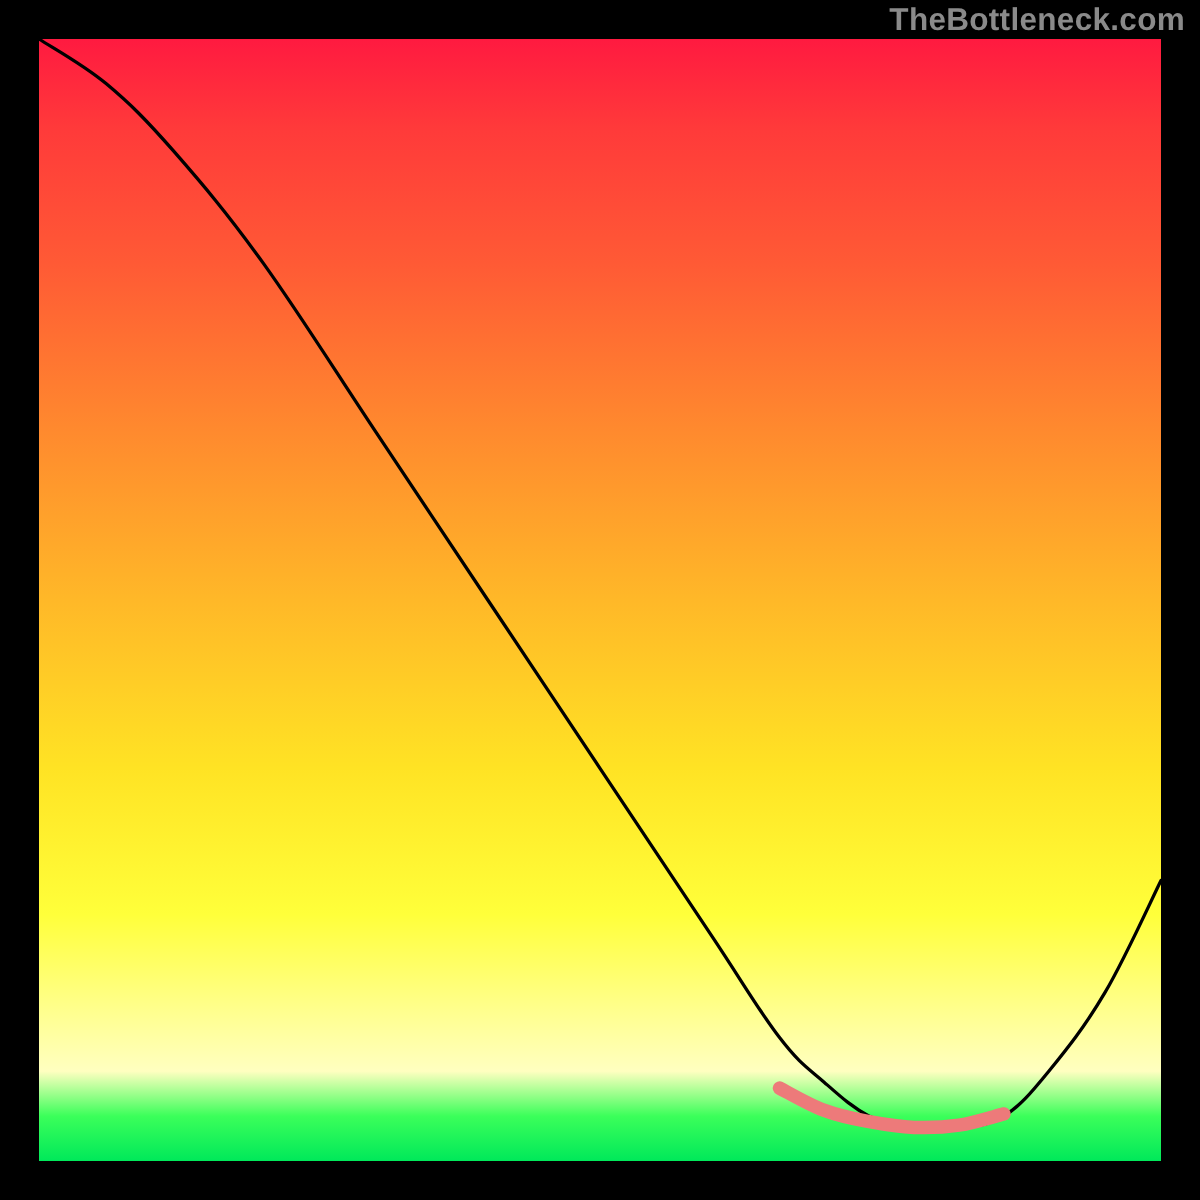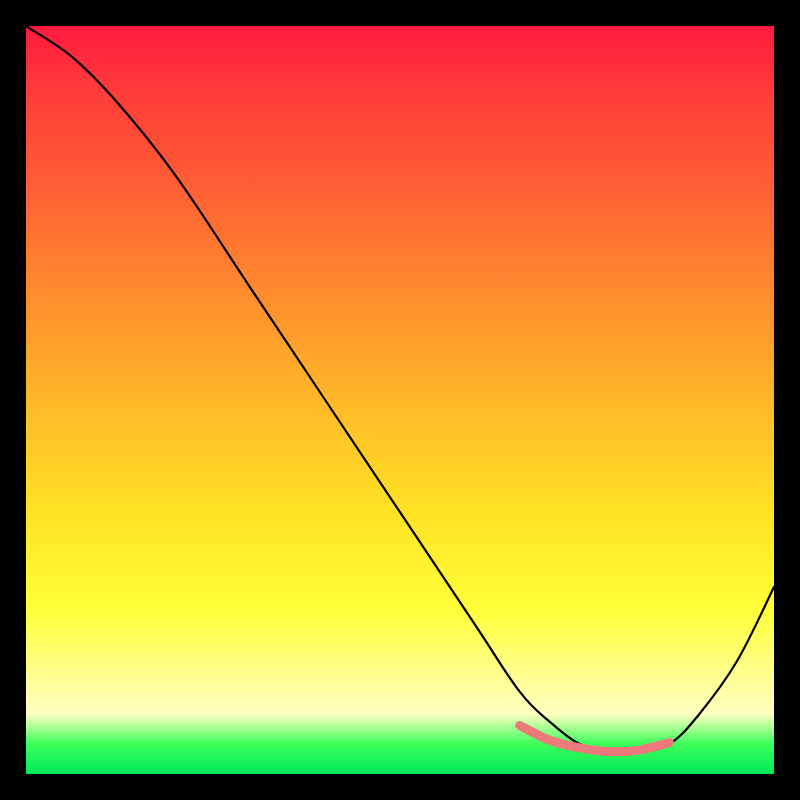--- a/index.html
+++ b/index.html
@@ -54,19 +54,20 @@
     font-size: 21px;
     font-weight: bold;
     color: #8a8a8a;
     letter-spacing: 0.2px;
   }
 </style>
 </head>
 <body>
 
 <div class="frame">
+  <div class="watermark">TheBottleneck.com</div>
   <div class="plot-area">
     <svg class="curve" viewBox="0 0 748 748" preserveAspectRatio="none">
       <path id="series-0" fill="none" stroke="#000000" stroke-width="2.2" stroke-linecap="round" stroke-linejoin="round" d="M 0.0 0.0 C 8.1 5.4, 28.7 16.5, 44.9 29.9 C 61.0 43.4, 70.9 53.3, 89.8 74.8 C 108.6 96.3, 125.4 115.9, 149.6 149.6 C 173.8 183.3, 197.5 221.4, 224.4 261.8 C 251.3 302.2, 272.3 333.6, 299.2 374.0 C 326.1 414.4, 347.1 445.8, 374.0 486.2 C 400.9 526.6, 427.3 566.1, 448.8 598.4 C 470.3 630.7, 480.2 648.2, 493.7 665.7 C 507.1 683.2, 512.8 686.2, 523.6 695.6 C 534.4 705.1, 542.7 712.7, 553.5 718.1 C 564.3 723.5, 572.7 724.2, 583.4 725.6 C 594.2 726.9, 602.6 726.9, 613.4 725.6 C 624.1 724.2, 632.5 724.8, 643.3 718.1 C 654.1 711.3, 661.1 703.0, 673.2 688.2 C 685.3 673.3, 697.1 658.7, 710.6 635.8 C 724.1 612.9, 741.3 574.5, 748.0 561.0"></path>
       <path id="series-1" fill="none" stroke="#ed7a7a" stroke-width="9" stroke-linecap="round" stroke-linejoin="round" d="M 493.7 699.4 C 499.1 702.1, 512.8 710.3, 523.6 714.3 C 534.4 718.4, 542.7 719.8, 553.5 721.8 C 564.3 723.8, 572.7 725.2, 583.4 725.6 C 594.2 726.0, 602.6 725.7, 613.4 724.1 C 624.1 722.4, 637.9 717.9, 643.3 716.6"></path>
     </svg>
   </div>
 </div>
 
 </body></html>

